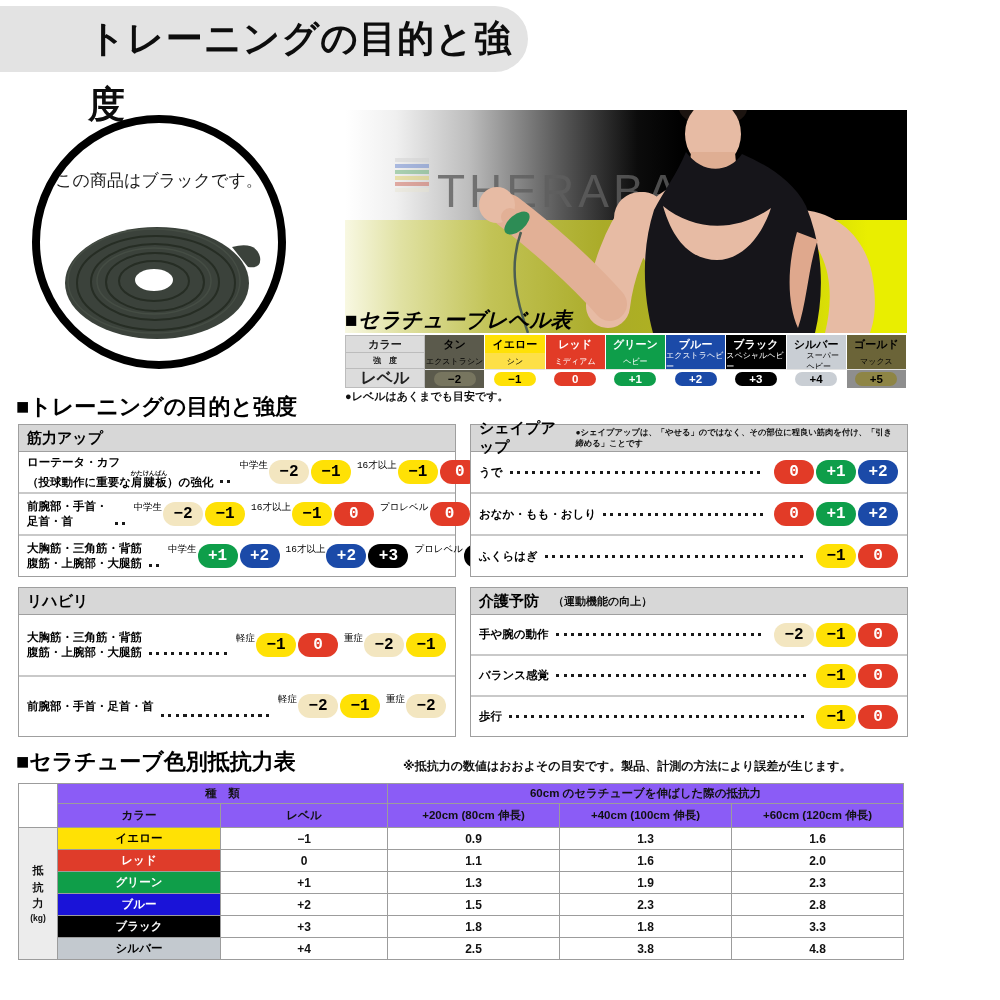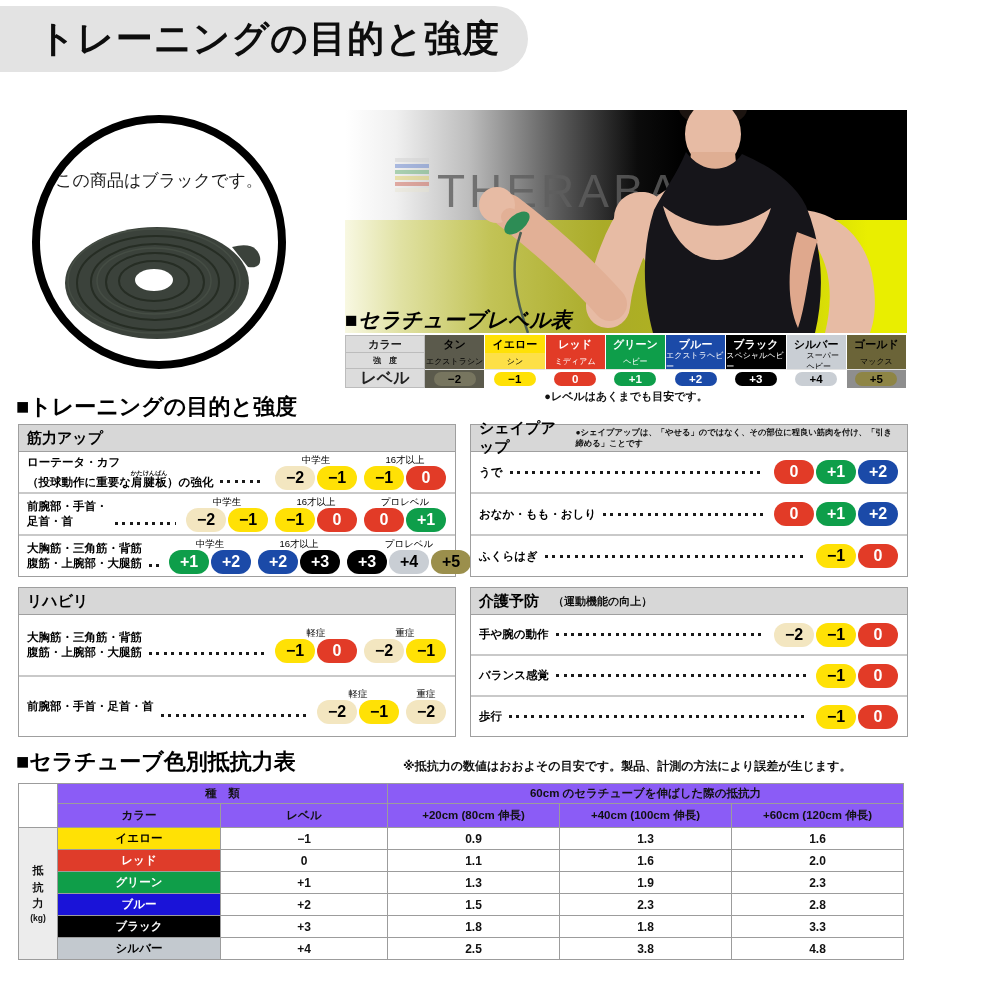--- a/index.html
+++ b/index.html
@@ -1,21 +1,21 @@
 <!DOCTYPE html>
 <html><head>
 <meta charset="utf-8">
 <style>
   html,body{margin:0;padding:0;background:#fff;}
   .stage{position:relative;width:1000px;height:1000px;background:#fff;overflow:hidden;
          font-family:"Liberation Sans","DejaVu Sans",sans-serif;color:#111;}
   
   .top-bar{position:absolute;left:0;top:6px;width:528px;height:66px;background:#e3e3e3;
            border-radius:0 33px 33px 0;}
-  .top-bar h1{margin:0;padding-left:38px;line-height:66px;font-size:37px;font-weight:bold;color:#0d0d0d;letter-spacing:1px;}
+  .top-bar h1{margin:0;padding-left:88px;line-height:66px;font-size:37px;font-weight:bold;color:#0d0d0d;letter-spacing:1px;}
   
   .product-circle{position:absolute;left:32px;top:115px;width:238px;height:238px;border:8px solid #000;
                   border-radius:50%;background:#fff;overflow:hidden;}
   .circle-text{margin-top:46px;text-align:center;font-size:17px;font-weight:500;color:#1a1a1a;}
   .coil{position:absolute;left:14px;top:86px;width:210px;height:140px;}
   
   .photo{position:absolute;left:345px;top:110px;width:562px;height:223px;overflow:hidden;}
   .photo-top{position:absolute;left:0;top:0;width:100%;height:110px;
     background:linear-gradient(90deg,#ffffff 0%,#f0f0f0 9%,#bdbdbd 22%,#5a5a5a 38%,#0c0c0c 52%,#000 60%);}
   .photo-bottom{position:absolute;left:0;top:110px;width:100%;height:113px;
@@ -27,41 +27,41 @@
   .lt-col{display:flex;flex-direction:column;width:60.25px;}
   .lt-col.labels{width:80px;}
   .lt-cell{display:flex;align-items:center;justify-content:center;box-sizing:border-box;border-right:1px solid #fff;}
   .labels .lt-cell{background:#dcdcdc;border:1px solid #bcbcbc;border-top:none;font-weight:bold;color:#222;}
   .labels .lt-cell:first-child{border-top:1px solid #bcbcbc;}
   .lt-r1{height:18px;font-size:11px;font-weight:bold;}
   .lt-r2{height:16px;font-size:8px;}
   .lt-r3{height:19px;border-top:1px solid #e3e3e3;}
   .lt-badge{width:42px;height:14px;border-radius:7px;display:flex;align-items:center;justify-content:center;
             font-size:11.5px;font-weight:bold;}
-  .level-note{position:absolute;left:345px;top:389px;width:562px;text-align:center;font-size:11px;font-weight:bold;color:#111;}
+  .level-note{position:absolute;left:345px;top:389px;width:562px;text-align:left;font-size:11px;font-weight:bold;color:#111;}
   
   .section-title{position:absolute;left:16px;top:392px;font-size:22px;font-weight:bold;color:#000;}
   .panels{position:absolute;left:18px;top:424px;width:890px;display:grid;
           grid-template-columns:438px 438px;grid-template-rows:153px 150px;column-gap:14px;row-gap:10px;}
   .panel{box-sizing:border-box;border:1px solid #9f9f9f;background:#fff;display:flex;flex-direction:column;}
   .panel-head{height:26px;flex:0 0 26px;background:#d7d7d7;border-bottom:1px solid #9f9f9f;
               display:flex;align-items:center;padding:0 8px;}
   .panel-title{font-size:15px;font-weight:bold;color:#000;}
   .panel-sub{font-size:11px;font-weight:bold;margin-left:14px;}
   .panel-note{font-size:8.3px;font-weight:600;margin-left:6px;color:#111;}
   .panel-body{flex:1;display:flex;flex-direction:column;}
   .panel-row{flex:1;display:flex;align-items:center;padding:0 8px;min-height:0;}
   .panel-row + .panel-row{border-top:2px solid #c9c9c9;}
   .row-label{flex:0 0 auto;font-size:11.5px;font-weight:600;line-height:1.3;color:#000;white-space:nowrap;}
   .row-label ruby rt{font-size:6px;}
   .leader{flex:1 1 10px;height:3px;min-width:10px;margin:0 7px;
           background:repeating-linear-gradient(90deg,#1a1a1a 0 3px,transparent 3px 7.5px);}
   .labeled .leader{margin-top:18px;}
   .groups{display:flex;align-items:flex-end;flex:0 0 auto;}
-  .group{display:flex;flex-direction:column;margin-left:5px;}
+  .group{display:flex;margin-left:5px;font-family:Liberation Mono, monospace;}
   .group:first-child{margin-left:2px;}
   .glabel{text-align:center;font-size:9.5px;height:12px;line-height:12px;color:#000;}
   .gbadges{display:flex;}
   .badge{width:40px;height:24px;margin:0 1px;border-radius:12px;display:flex;align-items:center;justify-content:center;
          font-size:16px;font-weight:bold;}
   
   .res-title{position:absolute;left:16px;top:747px;font-size:22px;font-weight:bold;color:#000;}
   .res-note{position:absolute;left:403px;top:758px;width:500px;text-align:left;font-size:12px;font-weight:600;color:#111;}
   .res-table{position:absolute;left:18px;top:783px;display:grid;
              grid-template-columns:39px 163px 167px 172px 172px 172px;

